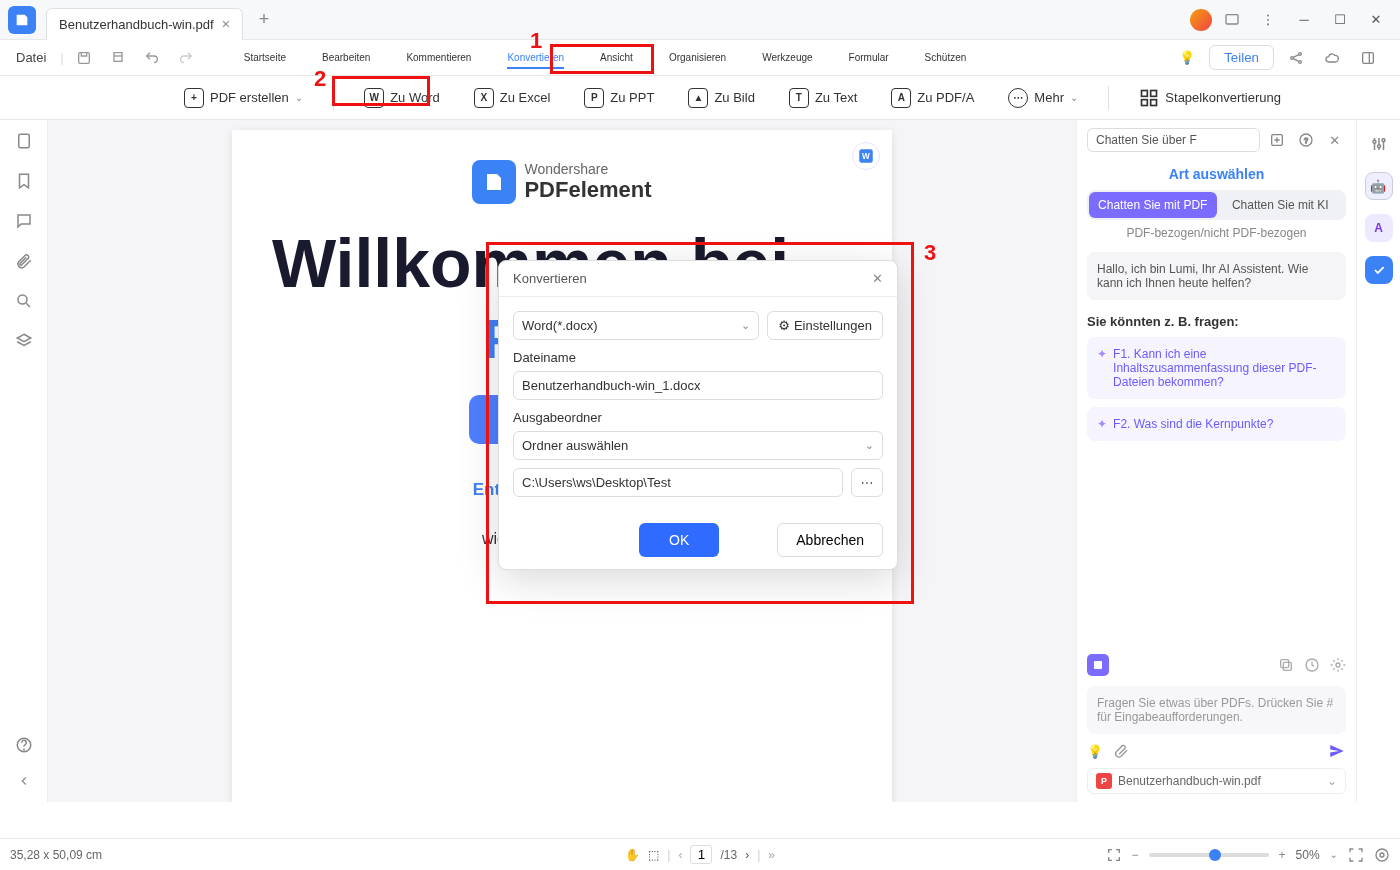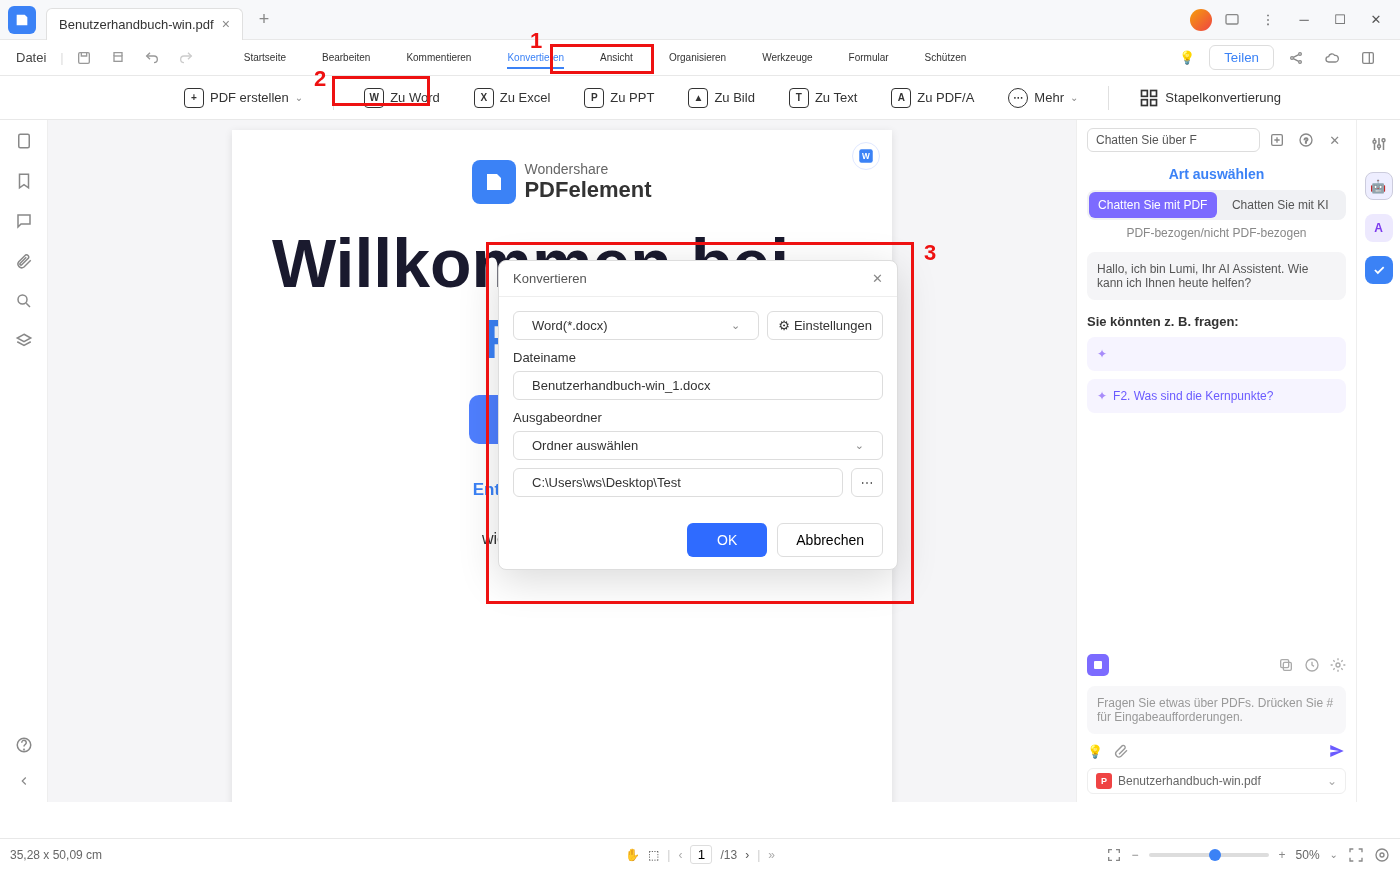--- a/index.html
+++ b/index.html
@@ -94,27 +94,27 @@
 
 
 .dialog { position:absolute; left:498px; top:260px; width:400px; background:#fff; border:1px solid #ddd; border-radius:8px; box-shadow:0 10px 40px rgba(0,0,0,.15); z-index:100; }
 .dialog-header { display:flex; align-items:center; padding:10px 14px; border-bottom:1px solid #eee; }
 .dialog-header .title { font-size:13px; color:#555; }
 .dialog-header .dclose { margin-left:auto; color:#888; cursor:pointer; }
 .dialog-body { padding:14px; }
 .dlabel { font-size:13px; color:#333; margin-bottom:6px; margin-top:10px; }
 .dlabel:first-child { margin-top:0; }
 .drow { display:flex; gap:8px; }
-.dselect, .dinput { flex:1; border:1px solid #ddd; border-radius:6px; padding:6px 18px; font-size:13px; color:#333; background:#fff; display:flex; align-items:center; justify-content:space-between; }
+.dselect, .dinput { flex:1; border:1px solid #ddd; border-radius:6px; padding:6px 8px; font-size:13px; color:#333; background:#fff; display:flex; align-items:center; justify-content:space-between; }
 .dselect .chev { color:#888; font-size:11px; }
 .settings-btn { border:1px solid #ddd; border-radius:6px; padding:6px 10px; font-size:13px; display:flex; align-items:center; gap:4px; cursor:pointer; }
 .browse-btn { width:32px; border:1px solid #ddd; border-radius:6px; display:flex; align-items:center; justify-content:center; cursor:pointer; }
 .dialog-footer { display:flex; justify-content:flex-end; gap:10px; padding:12px 14px; }
 .btn-primary { background:#2f6bff; color:#fff; border:none; border-radius:6px; padding:8px 30px; font-size:14px; font-weight:500; cursor:pointer; }
-.btn-secondary { background:#fff; border:1px solid #ddd; border-radius:6px; padding:8px 18px; font-size:14px; cursor:pointer; }
+.btn-secondary { background:#fff; border:1px solid #ddd; border-radius:6px; padding:8px 18px; font-size:14px; cursor:pointer;margin-left:48px; }
 
 
 .anno { position:absolute; border:3px solid #e11; z-index:200; pointer-events:none; }
 .anno-label { position:absolute; color:#e11; font-weight:700; font-size:22px; z-index:201; pointer-events:none; }
 
 svg { display:block; }
 </style>
 </head>
 <body>
 
@@ -361,20 +361,21 @@
     <div class="ai-section-title">Art auswählen</div>
     <div class="chip-row">
       <div class="chip active">Chatten Sie mit PDF</div>
       <div class="chip">Chatten Sie mit KI</div>
     </div>
     <div class="ai-sub">PDF-bezogen/nicht PDF-bezogen</div>
     <div class="ai-msg">Hallo, ich bin Lumi, Ihr AI Assistent. Wie kann ich Ihnen heute helfen?</div>
     <div class="ai-suggest-title">Sie könnten z. B. fragen:</div>
     <div class="suggest">
         <span class="spark">✦</span>
+        <span>F1. Kann ich eine Inhaltszusammenfassung dieser PDF-Dateien bekommen?</span>
       </div>
     <div class="suggest">
         <span class="spark">✦</span>
         <span>F2. Was sind die Kernpunkte?</span>
       </div>
     <div class="ai-bottom">
       <div class="ai-icons-row">
         <div style="width:22px;height:22px;background:#7c6bff;border-radius:5px;display:flex;align-items:center;justify-content:center;">
             <svg width="12" height="12" fill="#fff" viewBox="0 0 24 24">
               <rect x="4" y="4" width="16" height="16" rx="2"></rect>

